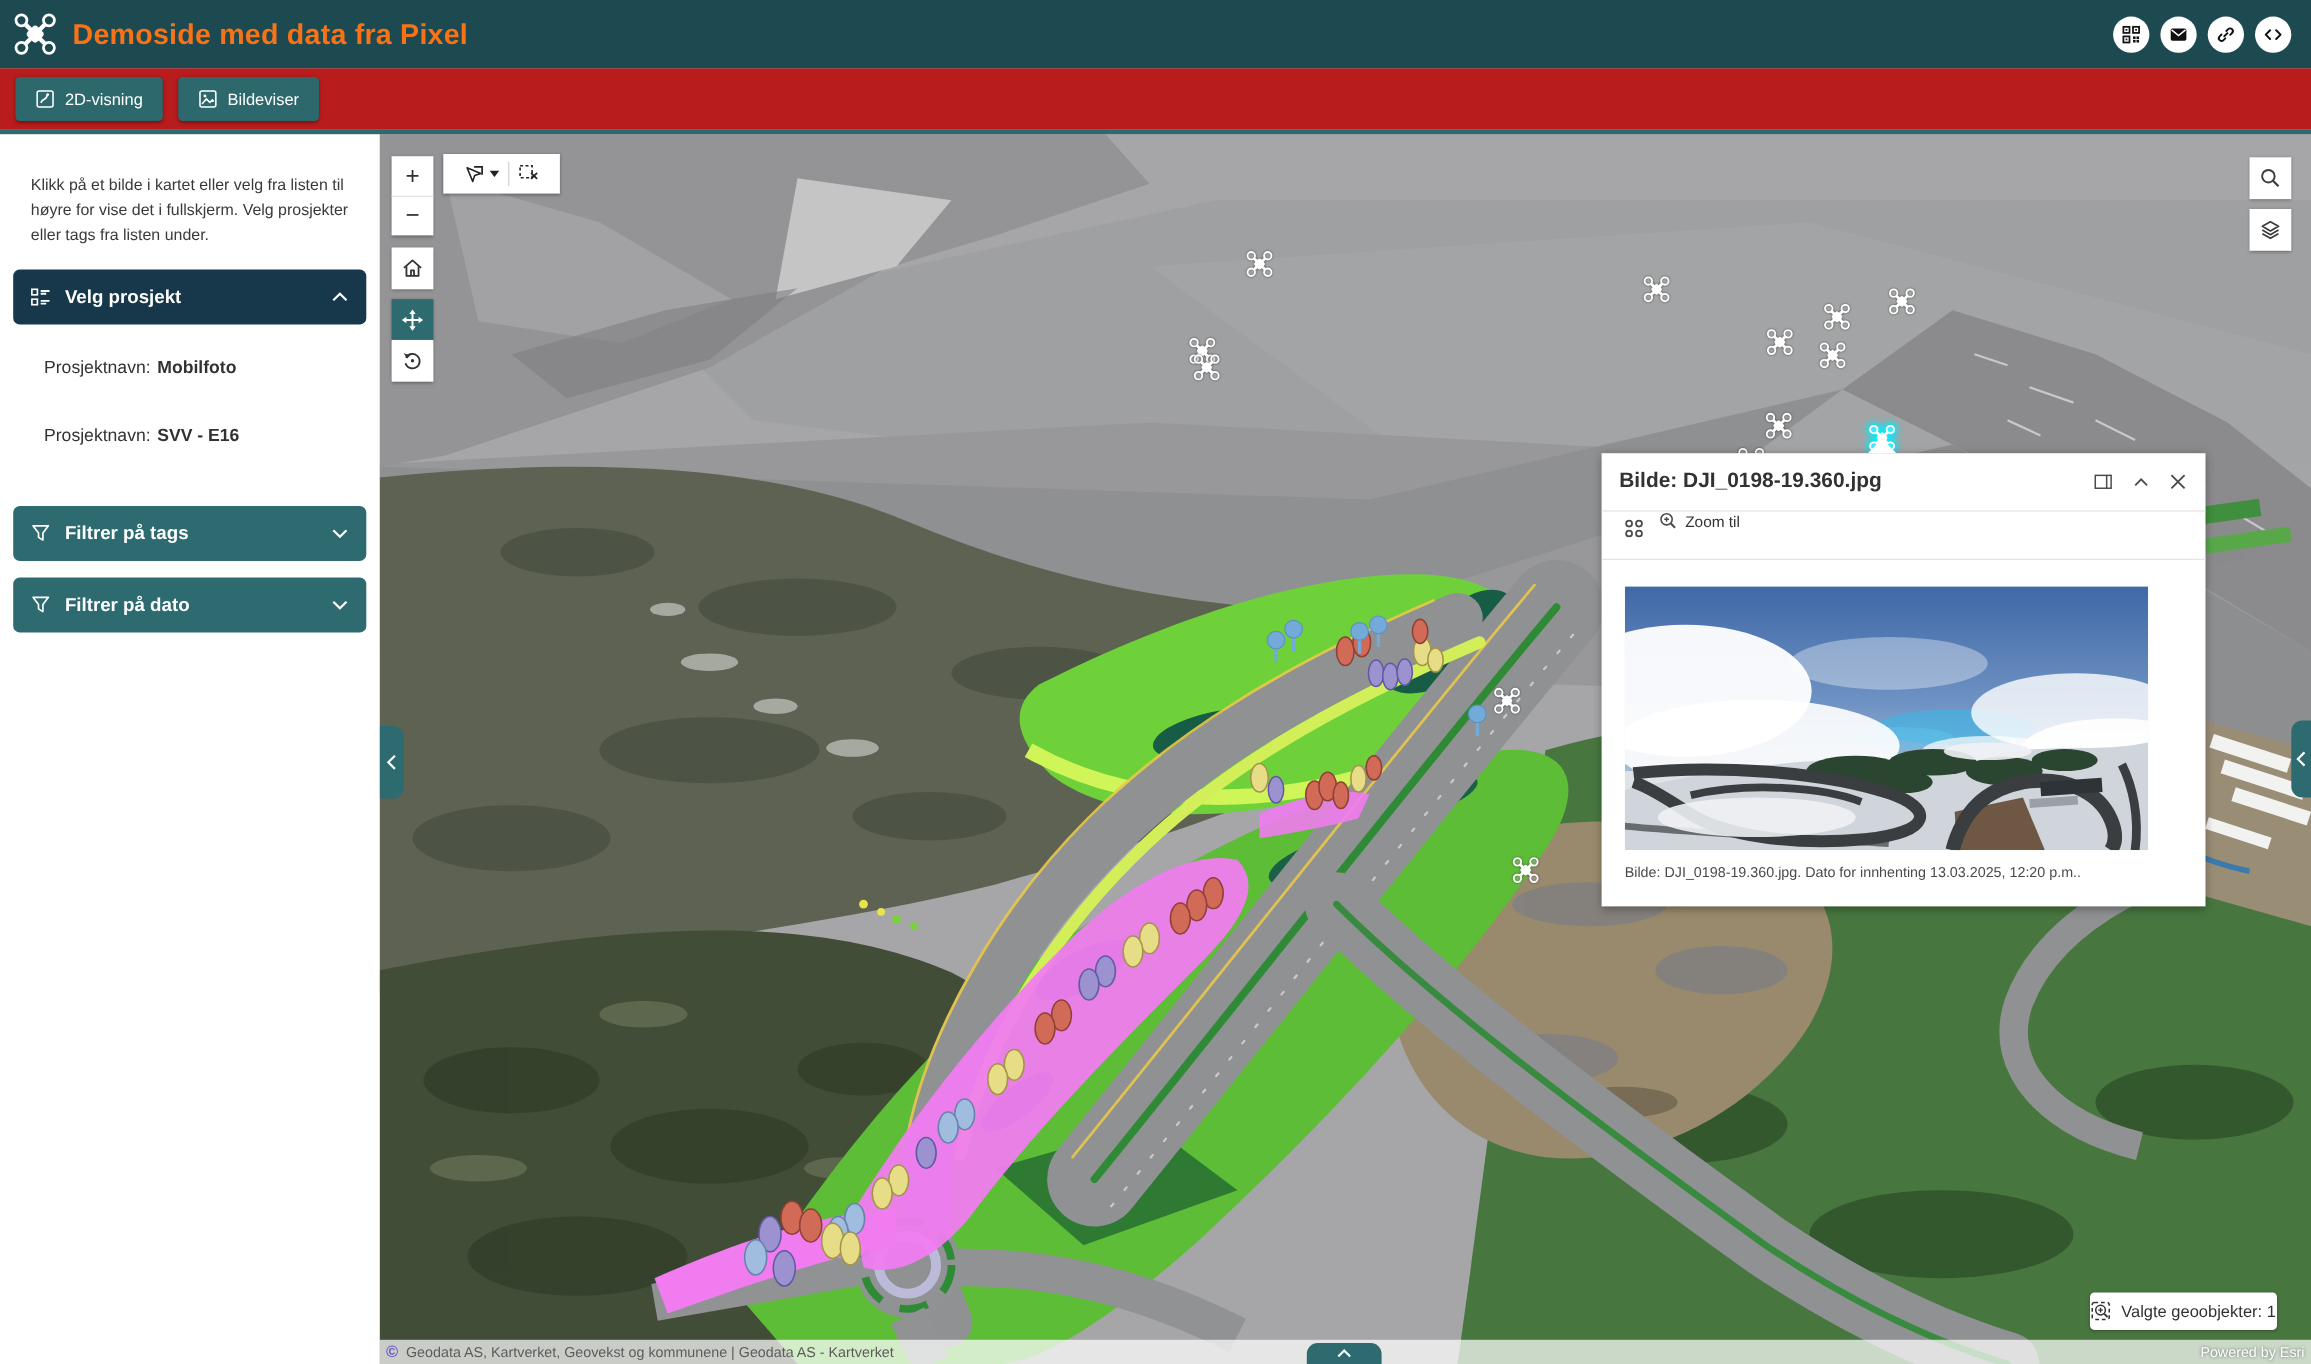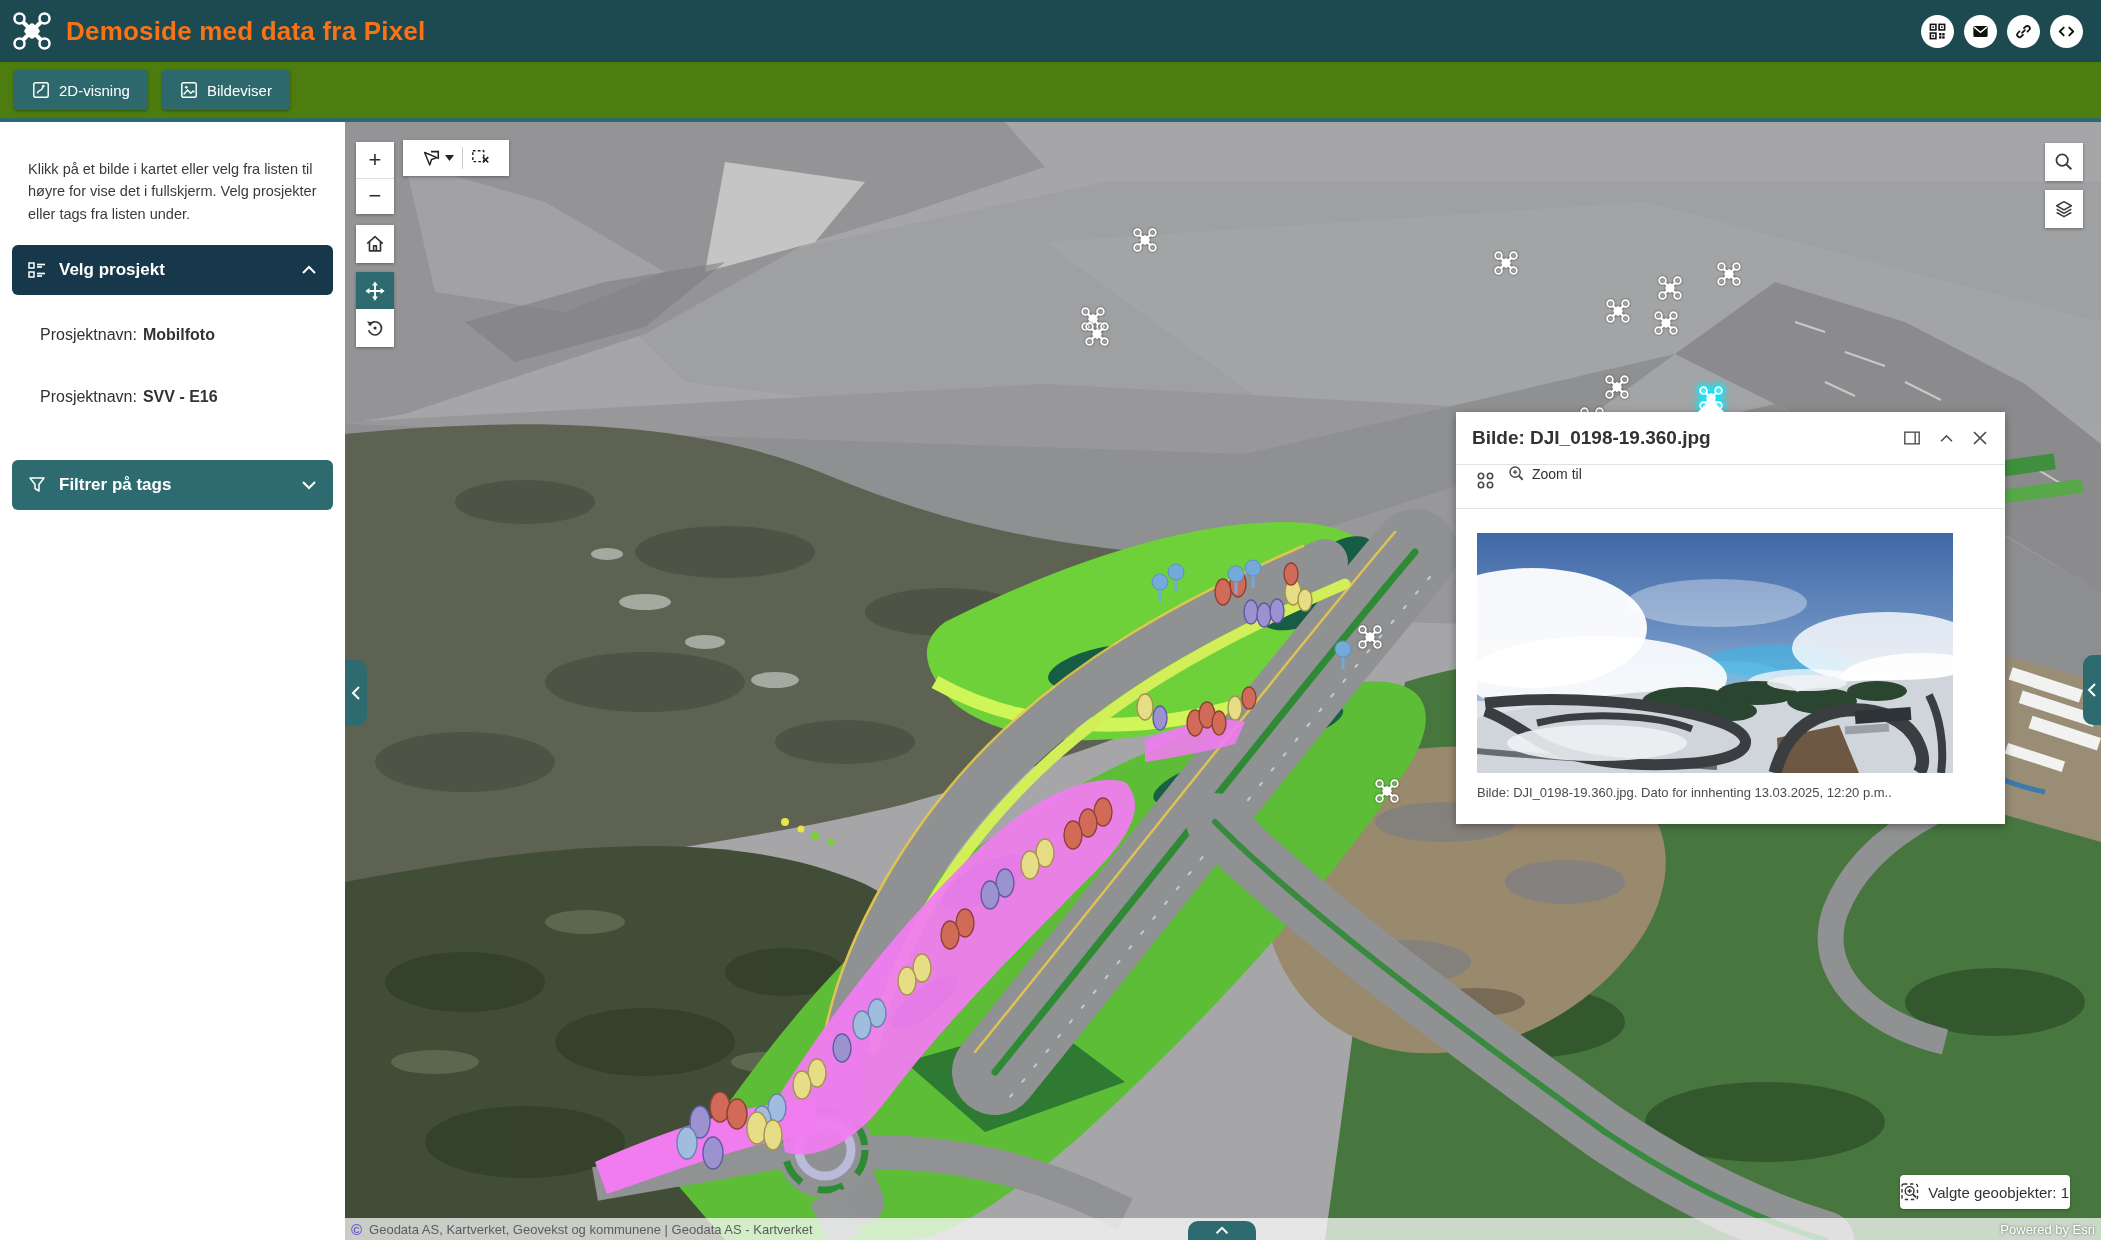--- a/index.html
+++ b/index.html
@@ -8,21 +8,21 @@
     font-family:"Liberation Sans","DejaVu Sans",sans-serif;
     background:#fff;-webkit-font-smoothing:antialiased;
   }
   
   .hdr{position:absolute;left:0;top:0;width:2101px;height:62px;background:#1d4950;display:flex;align-items:center;z-index:10;}
   .hdr-logo{width:40px;height:40px;margin-left:12px;flex:0 0 auto;}
   .hdr-title{color:#f97316;font-size:26px;font-weight:bold;margin-left:14px;letter-spacing:.2px;}
   .hdr-actions{margin-left:auto;display:flex;gap:10px;margin-right:18px;}
   .hdr-ico{width:33px;height:33px;border-radius:50%;background:#fff;display:flex;align-items:center;justify-content:center;cursor:pointer;}
   
-  .tbar{position:absolute;left:0;top:62px;width:2101px;height:56px;background:#4d7c0f;display:flex;align-items:center;z-index:9;}
+  .tbar{position:absolute;left:0;top:62px;width:2101px;height:56px;background:#b91c1c;display:flex;align-items:center;z-index:9;}
   .tbtn{height:40px;background:#2d686d;color:#fff;font-size:15px;border:none;border-radius:4px;
         display:flex;align-items:center;gap:9px;padding:0 18px;margin-left:14px;cursor:pointer;
         box-shadow:0 1px 3px rgba(0,0,0,.35);font-family:inherit;}
   .tdiv{position:absolute;left:0;top:118px;width:2101px;height:4px;background:#2b6a6f;z-index:9;}
   
   .side{position:absolute;left:0;top:122px;width:345px;height:1118px;background:#fff;z-index:8;}
   .instr{position:absolute;left:28px;top:36px;width:292px;font-size:14.5px;line-height:1.55;color:#3a3a3a;}
   .sect{position:absolute;left:12px;width:321px;height:50px;border-radius:6px;color:#fff;display:flex;align-items:center;cursor:pointer;}
   .sect .sico{margin-left:16px;width:18px;height:18px;flex:0 0 auto;}
   .sect .slab{margin-left:13px;font-size:17px;font-weight:bold;}
@@ -196,20 +196,29 @@
   <div class="sect teal1">
     <svg class="sico" viewBox="0 0 18 18">
       <path d="M2,2 H16 L11,8.5 V15 L7,12.5 V8.5 Z" stroke="#fff" stroke-width="1.5" fill="none" stroke-linejoin="round"></path>
     </svg>
     <span class="slab">Filtrer på tags</span>
     <svg class="schev" viewBox="0 0 16 10">
       <polyline points="2,2 8,8 14,2" fill="none" stroke="#fff" stroke-width="2"></polyline>
     </svg>
   </div>
 
+  <div class="sect teal2">
+    <svg class="sico" viewBox="0 0 18 18">
+      <path d="M2,2 H16 L11,8.5 V15 L7,12.5 V8.5 Z" stroke="#fff" stroke-width="1.5" fill="none" stroke-linejoin="round"></path>
+    </svg>
+    <span class="slab">Filtrer på dato</span>
+    <svg class="schev" viewBox="0 0 16 10">
+      <polyline points="2,2 8,8 14,2" fill="none" stroke="#fff" stroke-width="2"></polyline>
+    </svg>
+  </div>
 </div>
 
 <div class="map">
 
   <svg class="scene" viewBox="0 0 1756 1118" preserveAspectRatio="none">
     <defs>
       <g id="drone">
         <g fill="rgba(255,255,255,.2)" stroke="#fff" stroke-width="1.7">
           <circle cx="-7.5" cy="-7.5" r="3.4"></circle>
             <circle cx="7.5" cy="-7.5" r="3.4"></circle>

